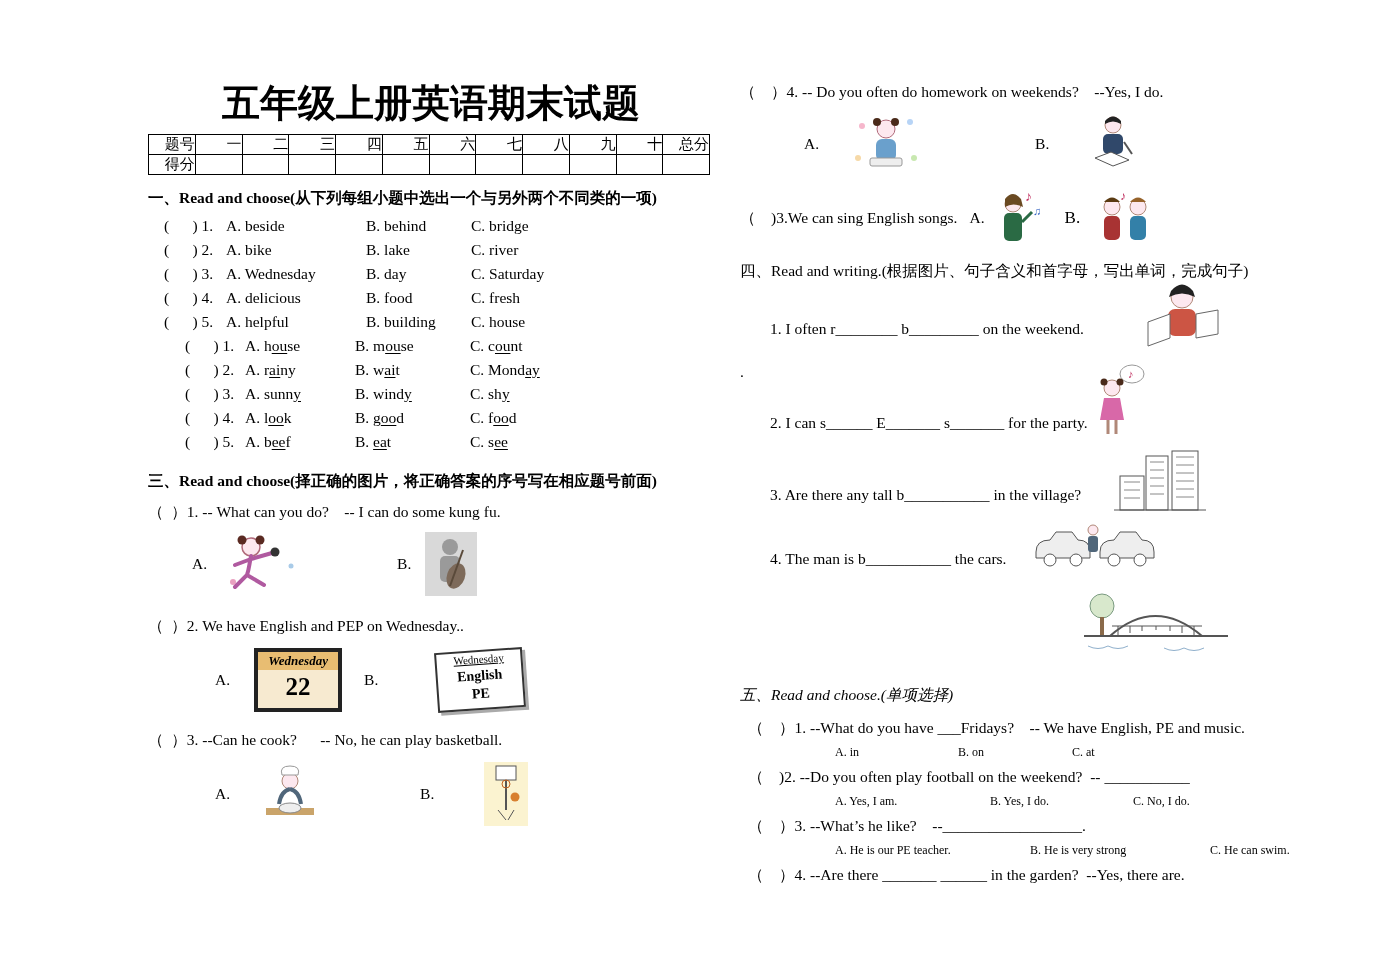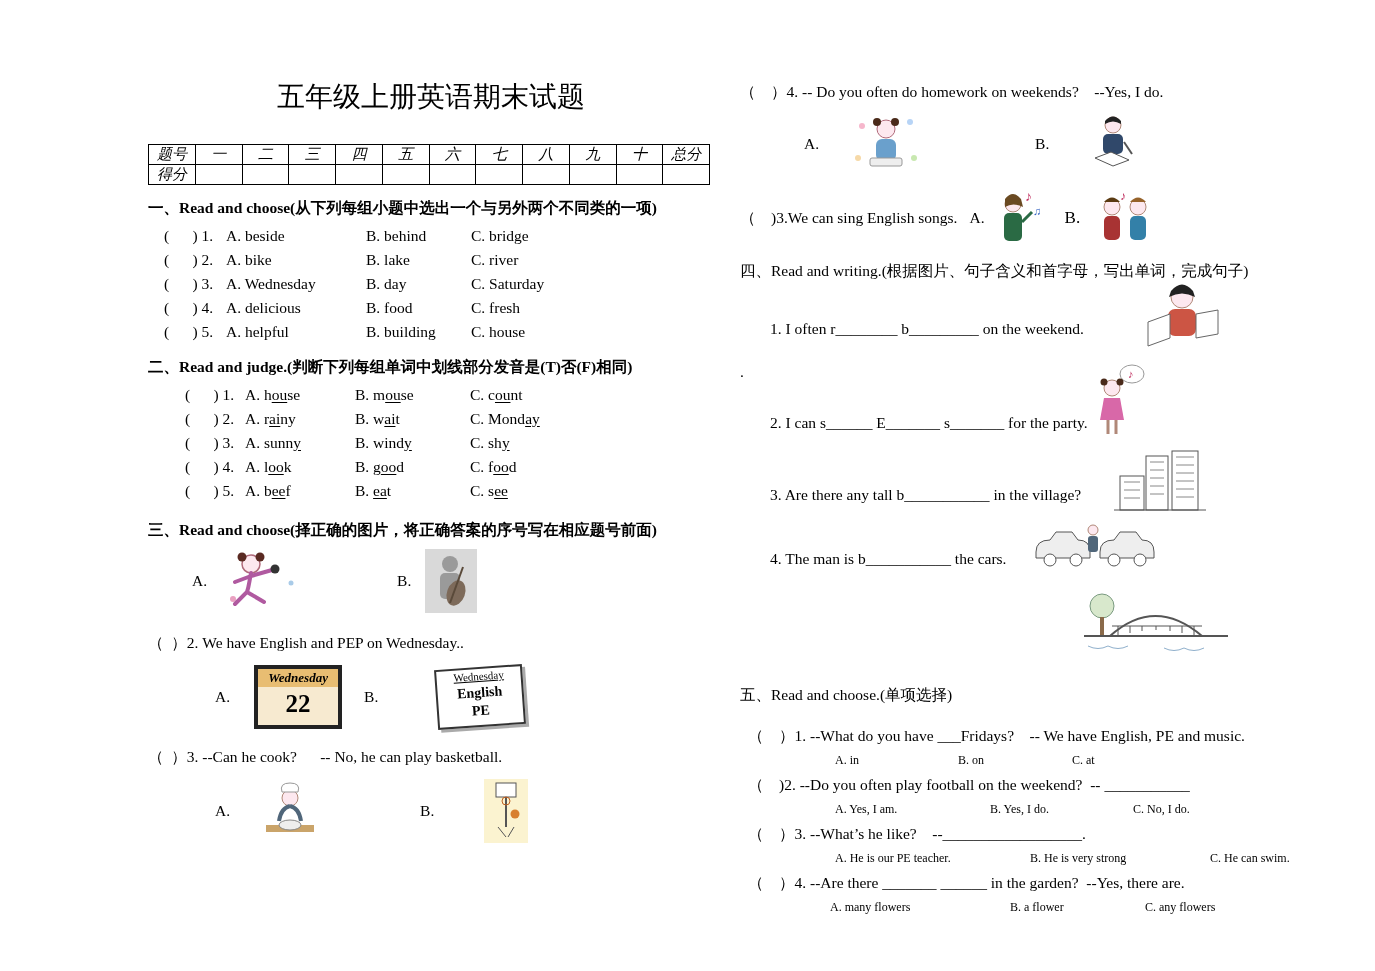--- a/index.html
+++ b/index.html
@@ -6,25 +6,25 @@
   html,body { background:#fff; }
   body {
     width:1375px; height:971px;
     font-family:"Liberation Serif","DejaVu Serif",serif;
     color:#000;
   }
   .page { position:relative; width:1375px; height:971px; overflow:hidden; background:#fff; }
   .col-left  { position:absolute; left:148px; top:78px;  width:566px; }
   .col-right { position:absolute; left:740px; top:80px;  width:596px; }
 
-  .title { text-align:center; font-weight:normal; font-size:28px;
-           font-family:"Liberation Sans","DejaVu Sans",sans-serif; margin-bottom:28px; }
+  .title { text-align:center; font-weight:bold; font-size:38px;
+           font-family:"Liberation Sans","DejaVu Sans",sans-serif; margin-bottom:5px; }
 
   table.score-table { border-collapse:collapse; width:562px; table-layout:fixed; margin-bottom:12px; }
-  .score-table td { border:1.5px solid #000; height:18px; text-align:center; font-size:15px; overflow:hidden;font-style:italic; }
+  .score-table td { border:1.5px solid #000; height:18px; text-align:right; font-size:15px; overflow:hidden; }
 
   .sec-h { font-size:15.5px; margin:12px 0 5px; white-space:pre-wrap; line-height:22px; }
   .bold { font-weight:bold; }
 
   .row { display:flex; font-size:15.5px; line-height:24px; }
   .row .q  { white-space:pre; }
   .s1row { margin-left:16px; }
   .s1row .q  { width:62px; }
   .s1row .wa { width:140px; }
   .s1row .wb { width:105px; }
@@ -123,21 +123,20 @@
       <span class="wb">B. food</span>
       <span class="wc">C. fresh</span>
     </div>
     <div class="row s1row">
       <span class="q">(      ) 5. </span>
       <span class="wa">A. helpful</span>
       <span class="wb">B. building</span>
       <span class="wc">C. house</span>
     </div>
 
-    <div class="sec-h bold">二、Read and judge.(判断下列每组单词中划线部分发音是(T)否(F)相同)</div>
 
     <div class="row s2row">
       <span class="q">(      ) 1. </span>
       <span class="wa"><span>A. h</span><span class="u">ou</span><span>se</span></span>
       <span class="wb"><span>B. m</span><span class="u">ou</span><span>se</span></span>
       <span class="wc"><span>C. c</span><span class="u">ou</span><span>nt</span></span>
     </div>
     <div class="row s2row">
       <span class="q">(      ) 2. </span>
       <span class="wa"><span>A. r</span><span class="u">ai</span><span>ny</span></span>
@@ -158,20 +157,21 @@
     </div>
     <div class="row s2row">
       <span class="q">(      ) 5. </span>
       <span class="wa"><span>A. b</span><span class="u">ee</span><span>f</span></span>
       <span class="wb"><span>B. </span><span class="u">ea</span><span>t</span></span>
       <span class="wc"><span>C. s</span><span class="u">ee</span><span></span></span>
     </div>
 
     <div class="sec-h bold" style="margin-top:16px;">三、Read and choose(择正确的图片，将正确答案的序号写在相应题号前面)</div>
 
+    <div class="line" style="margin-top:8px;">（  ）1. -- What can you do?    -- I can do some kung fu.</div>
     <div class="img-row" style="margin:8px 0 16px 44px;">
       <span class="opt-label">A.</span>
       <span class="img-box" style="margin-left:14px;">
         <svg width="82" height="64" viewBox="0 0 82 64">
           <circle cx="12" cy="50" r="3" fill="#e9a0c0"></circle>
             <circle cx="70" cy="34" r="2.5" fill="#a9cbe8"></circle>
           <circle cx="30" cy="15" r="9" fill="#fde8ef" stroke="#b06a7a" stroke-width="1.5"></circle>
           <circle cx="21" cy="8" r="4.5" fill="#5a2a22"></circle>
             <circle cx="39" cy="8" r="4.5" fill="#5a2a22"></circle>
           <path d="M30 24 C28 34 28 37 26 43 L14 55 M26 43 L43 53 M30 27 L14 33 M30 27 L51 21" fill="none" stroke="#b05aa0" stroke-width="4" stroke-linecap="round"></path>
@@ -359,21 +359,21 @@
           <line x1="22" y1="33" x2="22" y2="52" stroke="#8a6a4a" stroke-width="4"></line>
           <path d="M4 52 h144" stroke="#555" stroke-width="2"></path>
           <path d="M30 52 q45 -40 92 0" fill="none" stroke="#555" stroke-width="2"></path>
           <path d="M32 42 h90" stroke="#555"></path>
           <path d="M38 42 v10 M50 42 v7 M62 42 v5 M76 42 v4 M90 42 v5 M102 42 v7 M114 42 v10" stroke="#555"></path>
           <path d="M8 62 q10 5 20 0 q10 5 20 0 M84 64 q10 5 20 0 q10 5 20 0" fill="none" stroke="#90b0cc"></path>
         </svg>
       </span>
     </div>
 
-    <div class="sec-h" style="margin:8px 0 18px;">五、Read and choose.(单项选择)</div>
+    <div class="sec-h" style="margin:8px 0 10px;font-style:italic;">五、Read and choose.(单项选择)</div>
 
     <div class="line" style="margin-left:8px;">（    ）1. --What do you have ___Fridays?    -- We have English, PE and music.</div>
     <div class="opts">
       <span style="width:123px;">A. in</span>
       <span style="width:114px;">B. on</span>
       <span>C. at</span>
     </div>
 
     <div class="line" style="margin-left:8px;">（    )2. --Do you often play football on the weekend?  -- ___________</div>
     <div class="opts">
@@ -383,20 +383,15 @@
     </div>
 
     <div class="line" style="margin-left:8px;">（    ）3. --What’s he like?    --__________________.</div>
     <div class="opts" style="">
       <span style="width:195px;">A. He is our PE teacher.</span>
       <span style="width:180px;">B. He is very strong</span>
       <span>C. He can swim.</span>
     </div>
 
     <div class="line" style="margin-left:8px;">（    ）4. --Are there _______ ______ in the garden?  --Yes, there are.</div>
-    <div class="opts" style="margin-left:90px;">
-      <span style="width:180px;">A. many flowers</span>
-      <span style="width:135px;">B. a flower</span>
-      <span>C. any flowers</span>
-    </div>
 
   </div>
 </div>
 
 </body></html>

